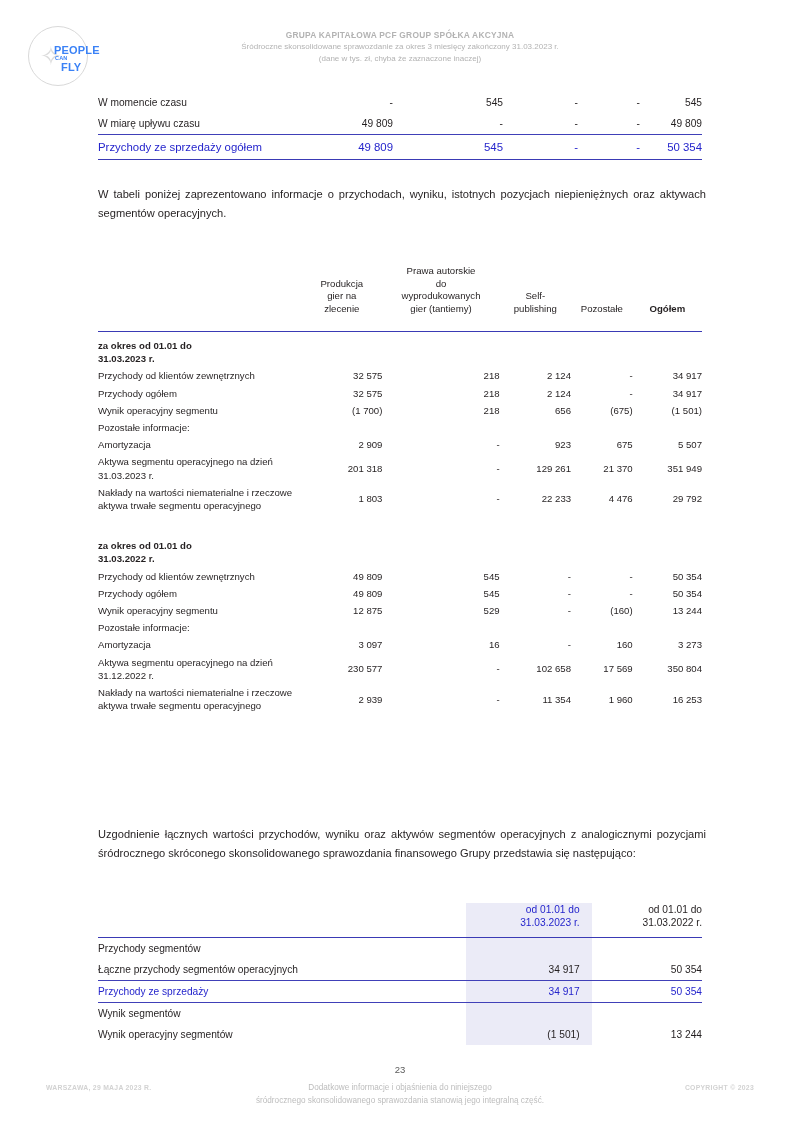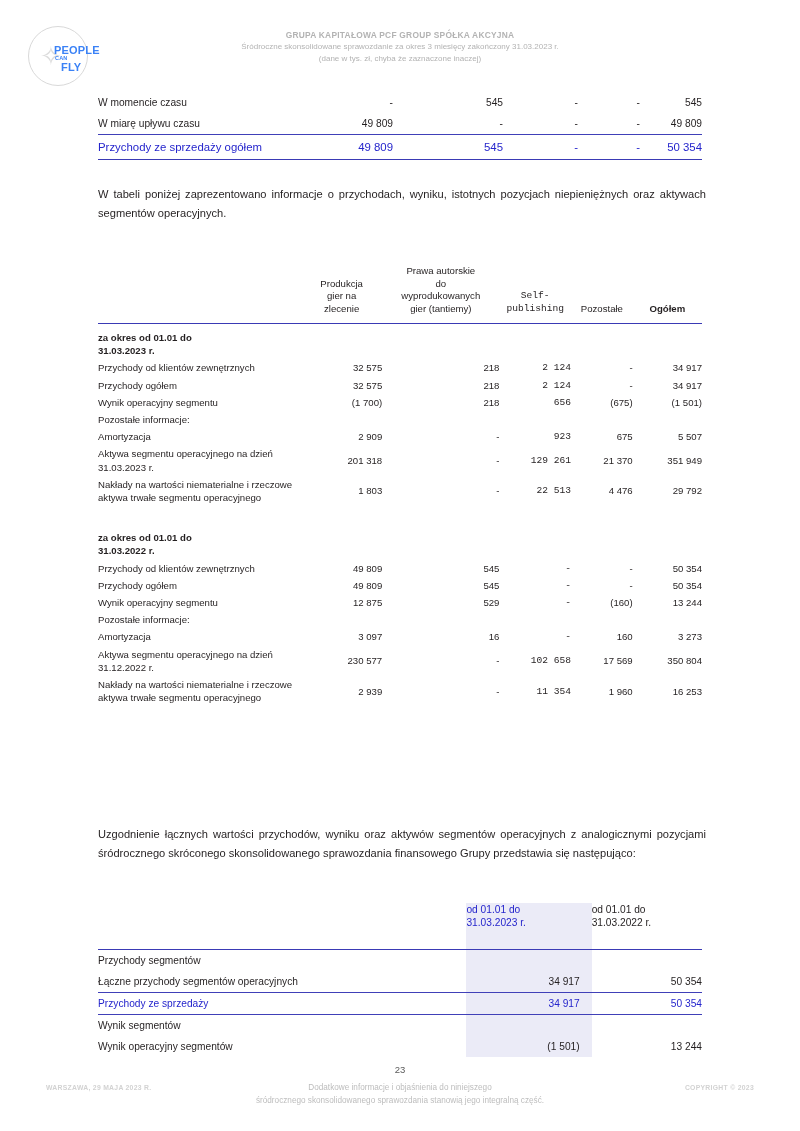--- a/index.html
+++ b/index.html
@@ -119,47 +119,47 @@
   }
   #para-1 { top: 185px; }
   #para-2 { top: 825px; }
 
   
   #table-seg { left: 98px; top: 265px; width: 604px; }
   #table-seg td, #table-seg th { font-size: 9.6px; }
   #table-seg .c-lbl { width: 200px; padding-right: 6px; }
   #table-seg .c1 { width: 82px; }
   #table-seg .c2 { width: 118px; }
-  #table-seg .c3 { width: 72px; font-family: Liberation Mono, monospace; }
+  #table-seg .c3 { width: 72px; }
   #table-seg .c4 { width: 62px; }
   #table-seg .c5 { width: 70px; }
   #table-seg thead td {
     vertical-align: bottom;
     text-align: center;
-    padding-bottom: 8px;
+    padding-bottom: 16px;
     line-height: 12.5px;
     font-size: 9.6px;
   }
   #table-seg thead td.c5 { font-weight: bold; }
   #table-seg tbody td { line-height: 13.2px; padding-top: 2px; padding-bottom: 2px; }
   #table-seg .secthead td { font-weight: bold; padding-top: 7px; }
   #table-seg .gap td { height: 14px; }
 
   
   #table-rec { left: 98px; top: 903px; width: 604px; }
   #table-rec td { font-size: 10.2px; height: 21px; }
   #table-rec .c-lbl { width: 377px; }
   #table-rec .c1 { width: 115px; padding-right: 12px; }
   #table-rec .c2 { width: 112px; }
   #table-rec thead td {
-    text-align: left;
+    text-align: right;
     vertical-align: bottom;
     line-height: 13px;
     height: auto;
-    padding-bottom: 20px;
+    padding-bottom: 8px;
   }
   .hl { background: #ebebf7; }
 
   
   .footer { position: absolute; left: 0; width: 800px; }
   #page-number {
     top: 1064px;
     text-align: center;
     font-size: 9.5px;
     color: #5a5a5a;
@@ -325,21 +325,21 @@
       <td class="num c1">201 318</td>
       <td class="num c2">-</td>
       <td class="num c3">129 261</td>
       <td class="num c4">21 370</td>
       <td class="num c5 b">351 949</td>
     </tr>
     <tr>
       <td class="lbl c-lbl">Nakłady na wartości niematerialne i rzeczowe aktywa trwałe segmentu operacyjnego</td>
       <td class="num c1">1 803</td>
       <td class="num c2">-</td>
-      <td class="num c3">22 513</td>
+      <td class="num c3">22 233</td>
       <td class="num c4">4 476</td>
       <td class="num c5 b">29 792</td>
     </tr>
 
     <tr class="gap">
         <td colspan="6"></td>
       </tr>
 
     <tr class="secthead">
       <td class="lbl c-lbl">

